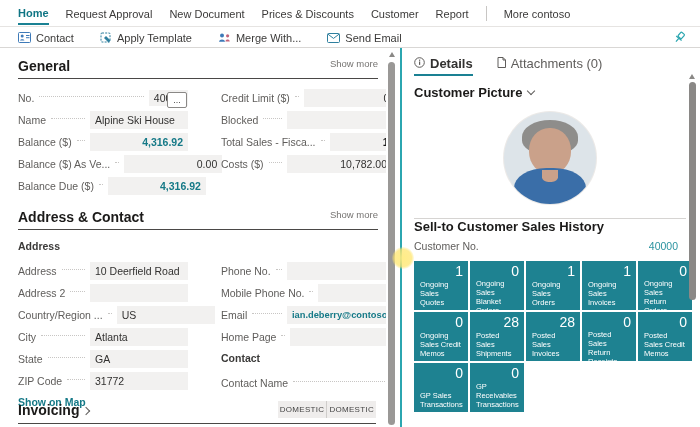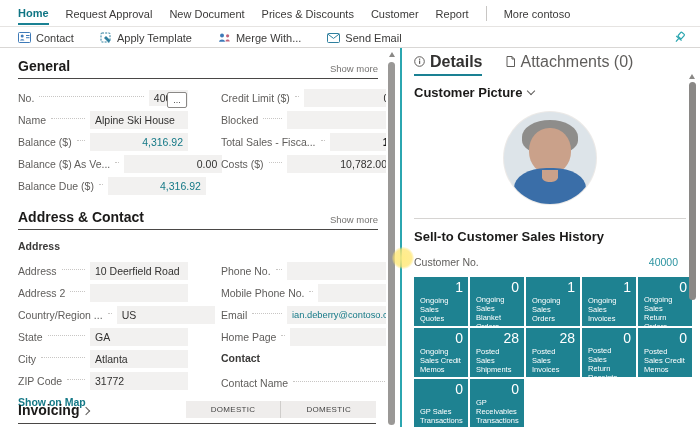--- a/index.html
+++ b/index.html
@@ -16,71 +16,71 @@
   
   .toolbar-row { position:absolute; left:0; top:28px; right:0; height:20px; display:flex; align-items:center; padding-left:18px; gap:26px; border-bottom:1px solid #d9d7d5; }
   .tb-action { display:flex; align-items:center; gap:5px; font-size:11px; color:#3b3a39; cursor:pointer; }
   .tb-action svg { display:block; }
   .pin-btn { position:absolute; right:12px; top:2px; width:18px; height:18px; background:none; border:none; cursor:pointer; }
 
   
   .main { position:absolute; left:0; top:48px; right:0; bottom:0; }
   .left-panel { position:absolute; left:0; top:0; width:386px; height:379px; padding:10px 8px 0 18px; overflow:hidden; }
 
-  .sec-head { display:flex; align-items:flex-end; justify-content:space-between; }
+  .sec-head { display:flex; align-items:flex-start; justify-content:space-between; }
   .sec-title { font-size:14px; font-weight:bold; color:#1b1a19; }
   .show-more { font-size:9.5px; color:#757371; cursor:pointer; }
   .sec-rule { border-bottom:1px solid #4a4846; margin-top:4px; margin-bottom:10px; }
 
   .fcols { display:flex; gap:33px; }
   .fcol1 { width:170px; }
   .fcol2 { width:171px; }
   .frow { display:flex; align-items:center; height:18px; margin-bottom:4px; }
   .flabel { font-size:10.5px; color:#5f5d5b; white-space:nowrap; }
   .leader { flex:1; border-bottom:1px dotted #c8c6c4; margin:0 5px 3px 5px; min-width:4px; }
   .fval { width:98px; min-width:98px; height:18px; background:#f2f1f0; font-size:10.5px; color:#323130; padding:2px 5px; line-height:14px; white-space:nowrap; overflow:hidden; }
   .fcol2 .fval { width:105px; min-width:105px; }
   .num { text-align:right; }
   .bold { font-weight:bold; color:#1b1a19; }
-  .link { color:#157987; cursor:pointer; }
+  .link { color:#157987; cursor:pointer;font-weight:bold; }
   .val-wrap { position:relative; }
   .assist { position:absolute; right:1px; top:1px; width:20px; height:16px; background:#fff; border:1px solid #8a8886; border-radius:2px; font-size:9px; line-height:10px; color:#444; cursor:pointer; padding:0; }
   .group-label { font-size:10.5px; font-weight:bold; color:#3b3a39; height:16px; margin-bottom:6px; }
   .map-link { font-size:10.5px; font-weight:bold; color:#157987; margin-top:6px; cursor:pointer; }
 
   .invoicing { position:absolute; left:18px; right:10px; bottom:3px; border-bottom:1px solid #4a4846; padding-bottom:5px; display:flex; align-items:center; justify-content:space-between; }
   .inv-title { font-size:14px; font-weight:bold; color:#1b1a19; display:flex; align-items:center; gap:4px; cursor:pointer; }
   .chev-right { width:6px; height:6px; border-right:1.5px solid #5f5d5b; border-top:1.5px solid #5f5d5b; transform:rotate(45deg); display:inline-block; margin-top:2px; }
   .inv-badges { display:flex; }
-  .inv-badge { background:#efedec; font-size:8px; letter-spacing:.3px; color:#444; padding:4px 25px; cursor:pointer; }
+  .inv-badge { background:#efedec; font-size:8px; letter-spacing:.3px; color:#444; padding:4px 2px; cursor:pointer; }
   .inv-badge + .inv-badge { border-left:1px solid #cfcdcb; }
 
   
   .lscroll { position:absolute; left:386px; top:0; width:12px; height:379px; }
   .scroll-up { position:absolute; left:3px; top:4px; width:0; height:0; border-left:3.5px solid transparent; border-right:3.5px solid transparent; border-bottom:5px solid #8a8886; }
   .lscroll .thumb { position:absolute; left:2px; top:14px; bottom:2px; width:7px; background:#9a9896; border-radius:4px; }
 
   
   .right-panel { position:absolute; left:400px; top:0; right:0; bottom:0; border-left:2px solid #2ba6b0; padding:2px 14px 0 12px; }
   .fb-tabs { display:flex; gap:24px; align-items:flex-end; height:26px; }
-  .fb-tab { display:flex; align-items:flex-start; gap:5px; font-size:16px; color:#5f5d5b; padding-bottom:5px; cursor:pointer; }
+  .fb-tab { display:flex; align-items:flex-start; gap:5px; font-size:13px; color:#5f5d5b; padding-bottom:5px; cursor:pointer; }
   .fb-tab.active { color:#323130; font-weight:bold; border-bottom:2px solid #1a8193; padding-bottom:3px; }
   .fb-sec-title { margin-top:9px; font-size:13px; font-weight:bold; color:#1b1a19; display:flex; align-items:center; gap:6px; cursor:pointer; }
   .chev-down { width:6px; height:6px; border-right:1.3px solid #5f5d5b; border-bottom:1.3px solid #5f5d5b; transform:rotate(45deg); display:inline-block; margin-bottom:3px; }
 
   .avatar-wrap { display:flex; justify-content:center; margin-top:12px; }
   .avatar { position:relative; width:92px; height:92px; border-radius:50%; background:#dde4e9; overflow:hidden; box-shadow:0 0 0 1px #eceae8; }
   .av-hair { position:absolute; left:18px; top:8px; width:56px; height:34px; border-radius:50% 50% 40% 40%; background:#8e8d8b; }
   .av-face { position:absolute; left:25px; top:16px; width:42px; height:46px; border-radius:48%; background:#caa18a; }
   .av-shirt { position:absolute; left:10px; top:56px; width:72px; height:44px; border-radius:45% 45% 0 0; background:#3a6ea8; }
   .av-collar { position:absolute; left:38px; top:58px; width:16px; height:12px; background:#caa18a; border-radius:0 0 40% 40%; }
 
   .fb-divider { border-bottom:1px solid #d6d4d2; margin:14px 0 0 0; }
-  .fb-history-title { margin-top:10px; font-size:13px; font-weight:bold; color:#1b1a19; }
-  .custno-row { display:flex; justify-content:space-between; align-items:center; margin-top:12px; padding-right:8px; }
+  .fb-history-title { margin-top:0; font-size:13px; font-weight:bold; color:#1b1a19; }
+  .custno-row { display:flex; justify-content:space-between; align-items:center; margin-top:6px; padding-right:8px; }
   .custno-label { font-size:10.5px; color:#5f5d5b; }
   .custno-value { font-size:10.5px; color:#2b93a0; cursor:pointer; }
 
   .tiles { margin-top:9px; display:grid; grid-template-columns:repeat(5,54px); gap:2px; }
   .tile { width:54px; height:49px; background:#1e8291; color:#fff; padding:3px 5px 3px 6px; display:flex; flex-direction:column; justify-content:space-between; cursor:pointer; }
   .tile-num { font-size:14px; text-align:right; line-height:15px; font-weight:400; }
   .tile-label { font-size:7.5px; line-height:1.2; }
 
   .rscroll { position:absolute; right:2px; top:0; width:10px; bottom:0; }
   .rscroll .scroll-up { left:1px; top:26px; }
@@ -237,28 +237,28 @@
             <span class="flabel">Address 2</span>
               <span class="leader"></span>
             <span class="fval"></span>
           </div>
           <div class="frow">
             <span class="flabel">Country/Region ...</span>
               <span class="leader"></span>
             <span class="fval">US</span>
           </div>
           <div class="frow">
+            <span class="flabel">City</span>
+              <span class="leader"></span>
+            <span class="fval">Atlanta</span>
+          </div>
+          <div class="frow">
             <span class="flabel">State</span>
               <span class="leader"></span>
             <span class="fval">GA</span>
-          </div>
-          <div class="frow">
-            <span class="flabel">City</span>
-              <span class="leader"></span>
-            <span class="fval">Atlanta</span>
           </div>
           <div class="frow">
             <span class="flabel">ZIP Code</span>
               <span class="leader"></span>
             <span class="fval">31772</span>
           </div>
           <div class="map-link">Show on Map</div>
         </div>
         <div class="fcol2">
           <div style="height:22px;"></div>

